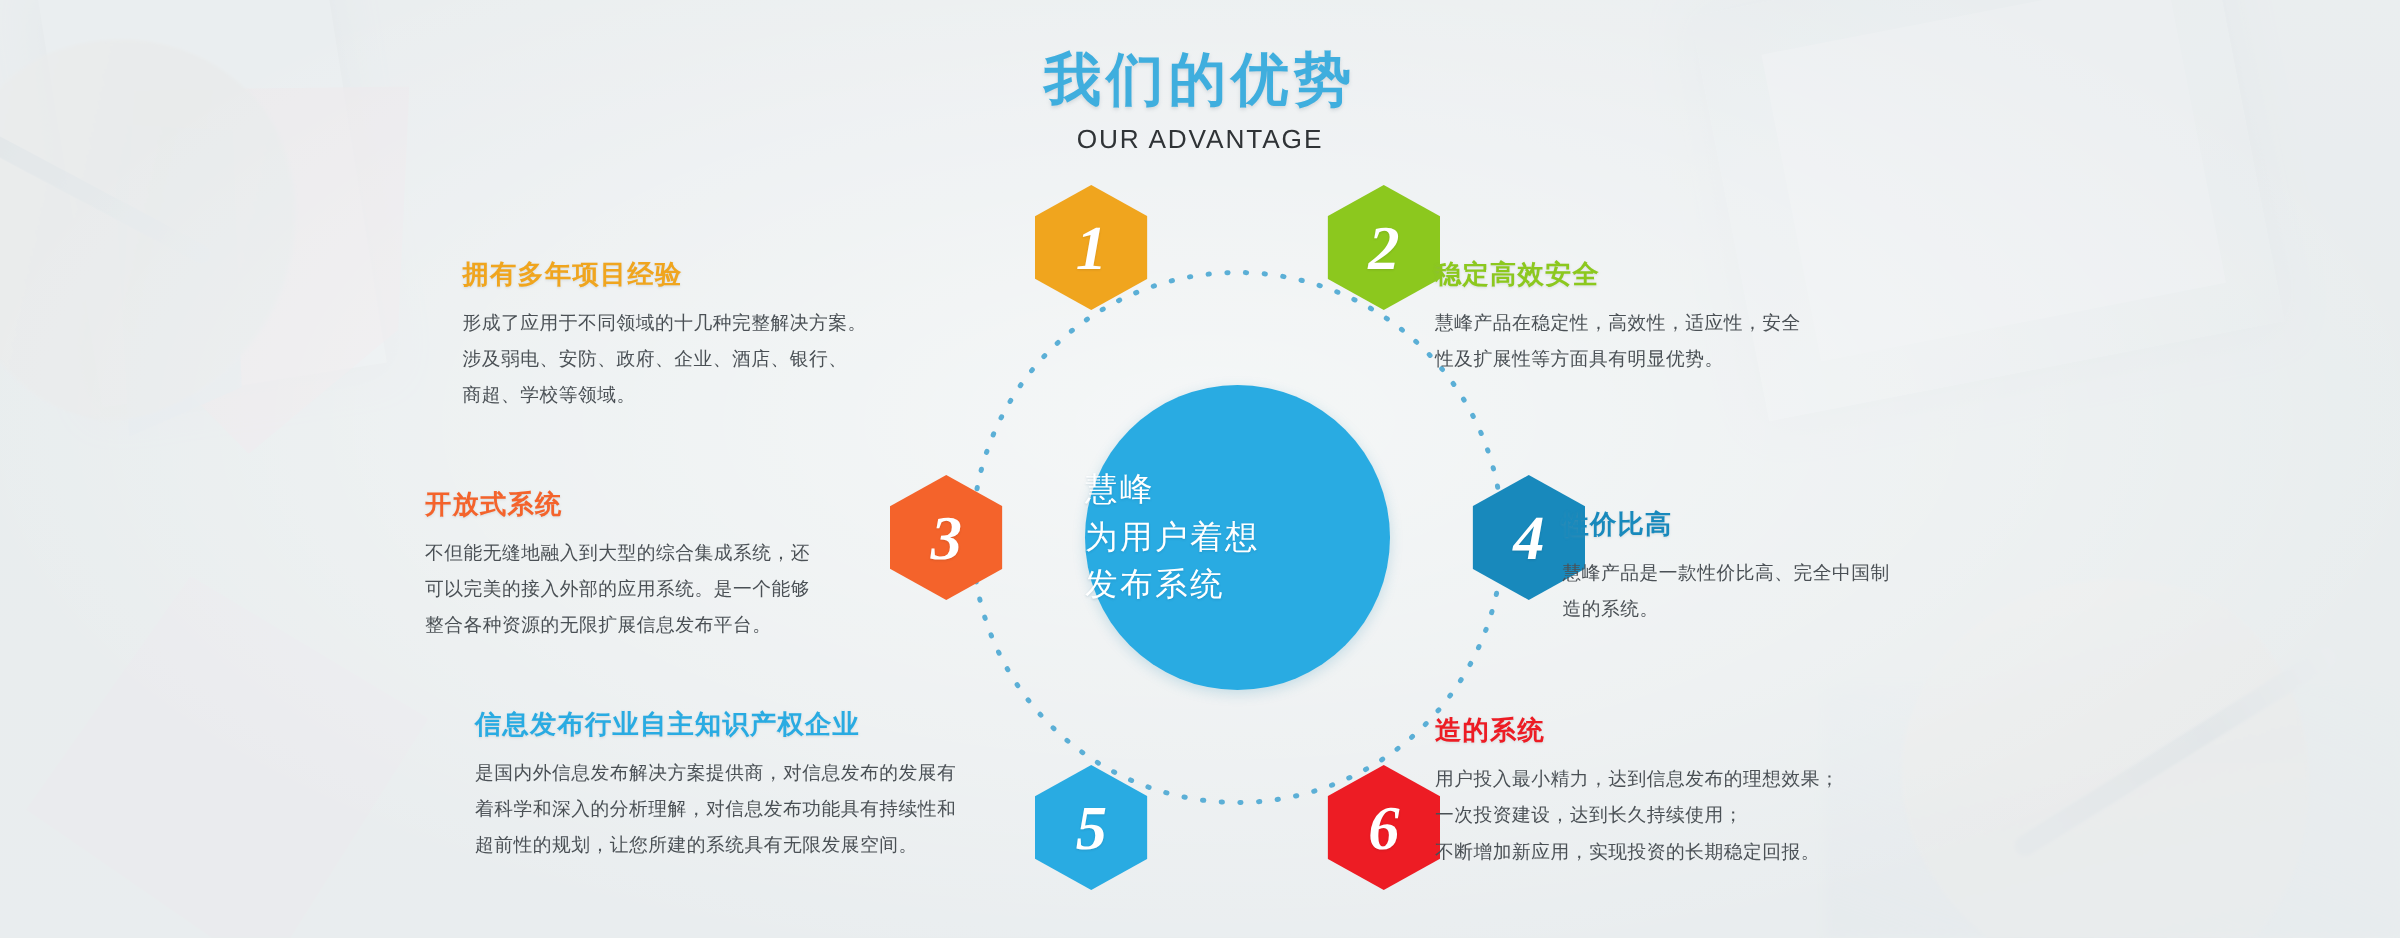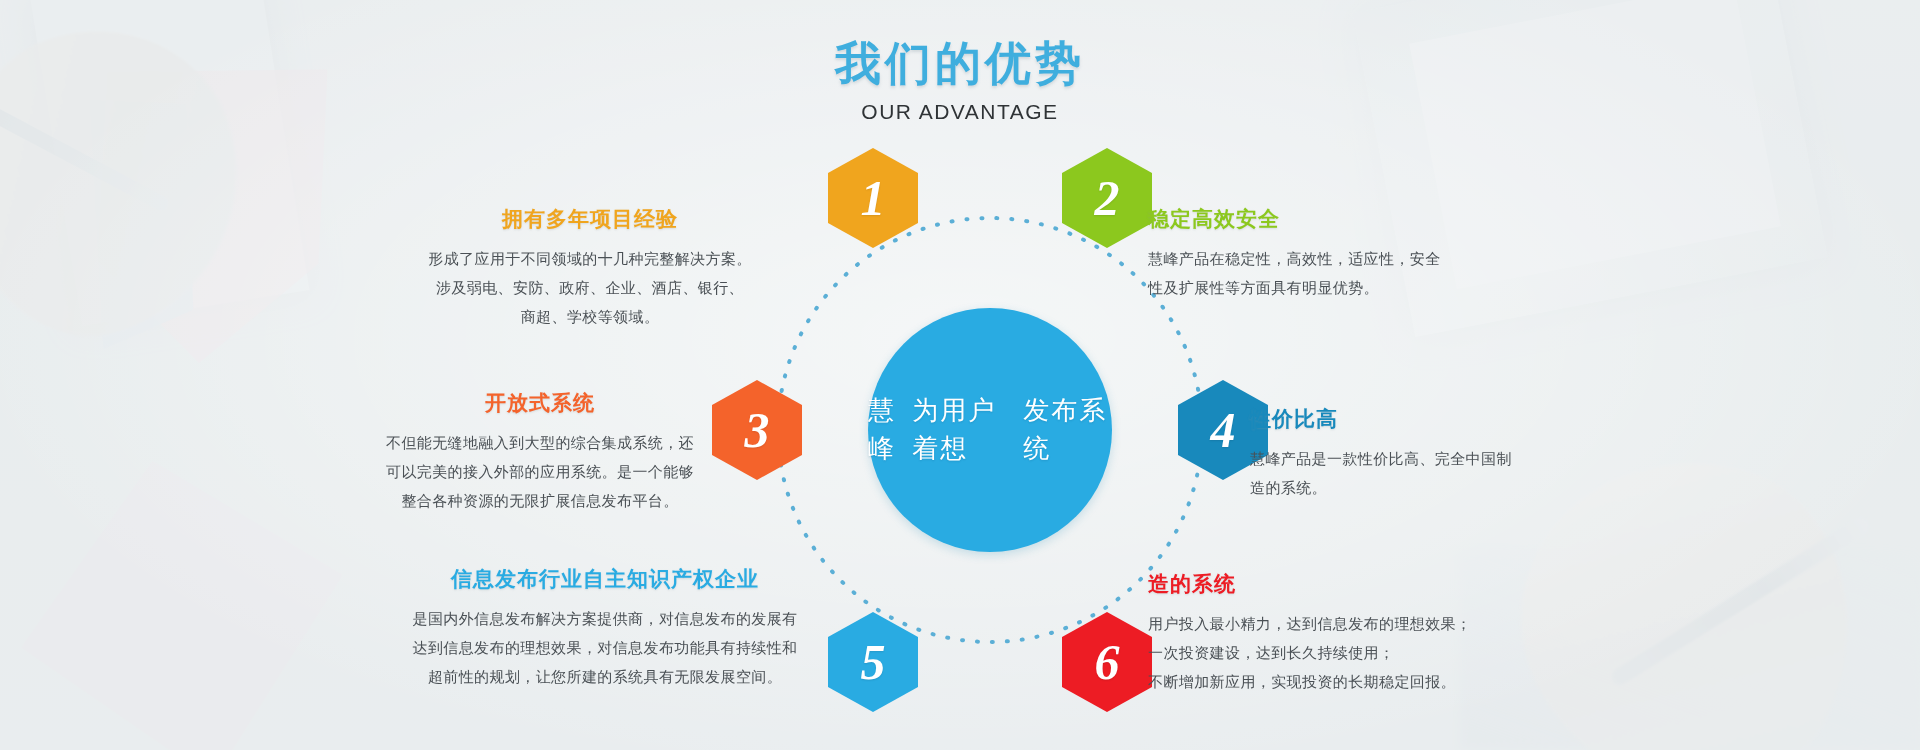--- a/index.html
+++ b/index.html
@@ -99,21 +99,21 @@
   }
 
   
   .diagram{position:absolute;left:760px;top:200px;width:460px;height:460px;}
   .dotted-ring{
     position:absolute;left:0;top:0;width:460px;height:460px;
   }
   .center-circle{
     position:absolute;left:108px;top:108px;width:244px;height:244px;
     border-radius:50%;background:#29ABE2;
-    display:flex;flex-direction:row;align-items:center;justify-content:center;
+    display:flex;flex-direction:column;justify-content:center;
     box-shadow:0 3px 10px rgba(41,140,180,0.22);
   }
   .center-line{
     color:#ffffff;font-size:26px;line-height:1.45;letter-spacing:2px;
     text-shadow:0 1px 2px rgba(0,70,110,0.18);
   }
 
   .hex{
     position:absolute;width:90px;height:100px;
     clip-path:polygon(50% 0%,100% 25%,100% 75%,50% 100%,0% 75%,0% 25%);
@@ -134,21 +134,21 @@
   .hex-5{left:68px;  top:412px;}
   .hex-6{left:302px; top:412px;}
 
   
   .block{position:absolute;}
   .block h3{
     margin:0 0 12px 0;font-size:21px;font-weight:bold;letter-spacing:1px;
     text-shadow:0 1px 2px rgba(140,150,158,0.25);
   }
   .block p{margin:0;font-size:15px;line-height:1.92;color:#4a5055;letter-spacing:.4px;}
-  .align-right{text-align:center;}
+  .align-right{text-align:left;}
   .align-left{text-align:left;}
 
   .b1{left:370px; top:205px; width:440px;}
   .b2{left:1148px;top:205px; width:440px;}
   .b3{left:340px; top:389px; width:400px;}
   .b4{left:1250px;top:405px; width:420px;}
   .b5{left:380px; top:565px; width:450px;}
   .b6{left:1148px;top:570px; width:460px;}
 </style>
 </head>
@@ -241,21 +241,21 @@
     <p>
       <span>慧峰产品是一款性价比高、完全中国制</span><br>
       <span>造的系统。</span>
     </p>
   </div>
 
   <div class="block b5 align-right">
     <h3 style="color: rgb(41, 171, 226);">信息发布行业自主知识产权企业</h3>
     <p>
       <span>是国内外信息发布解决方案提供商，对信息发布的发展有</span><br>
-      <span>达到信息发布的理想效果，对信息发布功能具有持续性和</span><br>
+      <span>着科学和深入的分析理解，对信息发布功能具有持续性和</span><br>
       <span>超前性的规划，让您所建的系统具有无限发展空间。</span>
     </p>
   </div>
 
   <div class="block b6 align-left">
     <h3 style="color: rgb(237, 28, 36);">造的系统</h3>
     <p>
       <span>用户投入最小精力，达到信息发布的理想效果；</span><br>
       <span>一次投资建设，达到长久持续使用；</span><br>
       <span>不断增加新应用，实现投资的长期稳定回报。</span>

